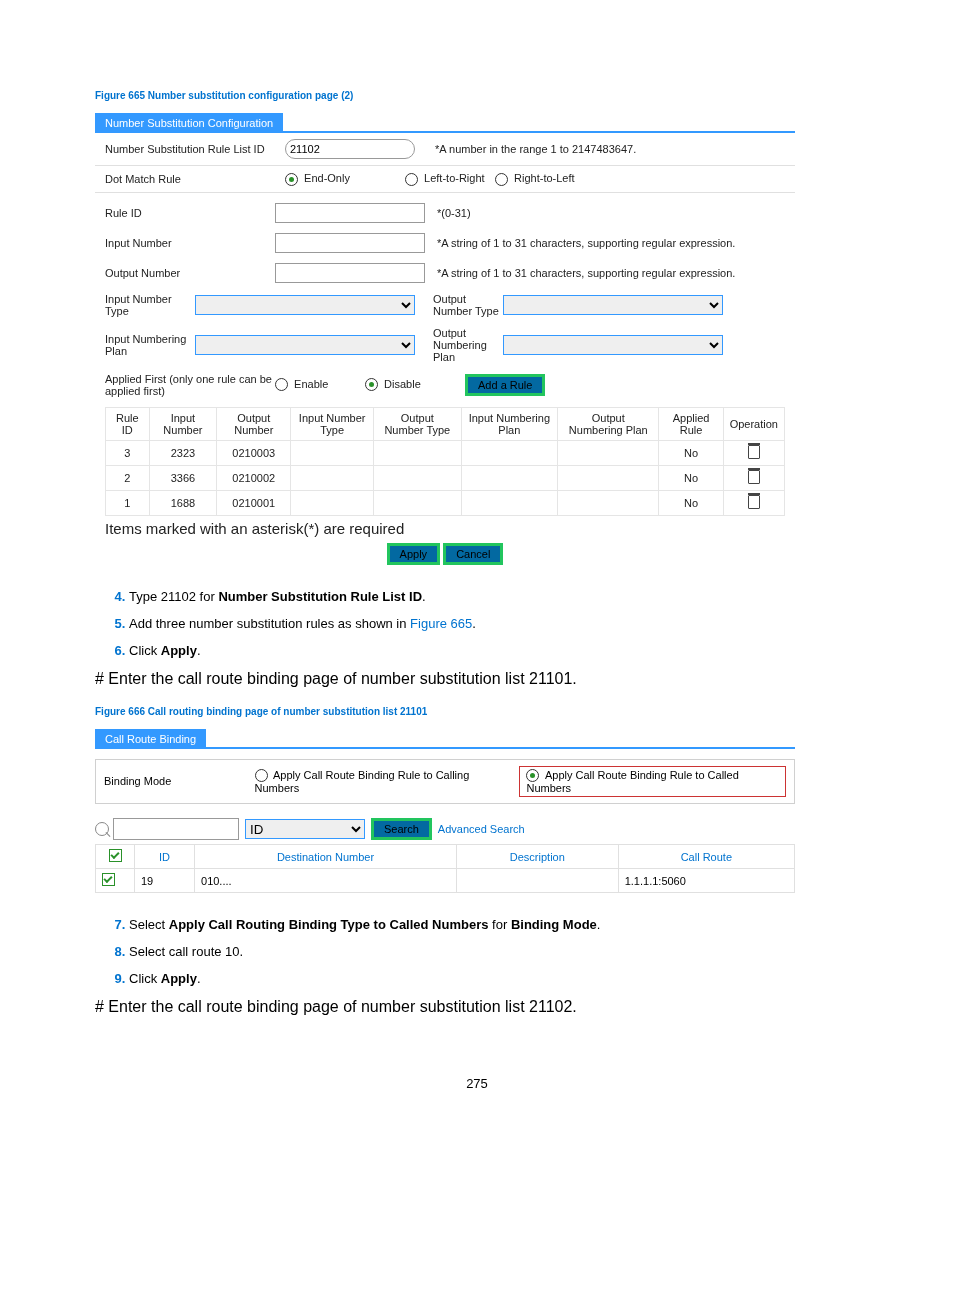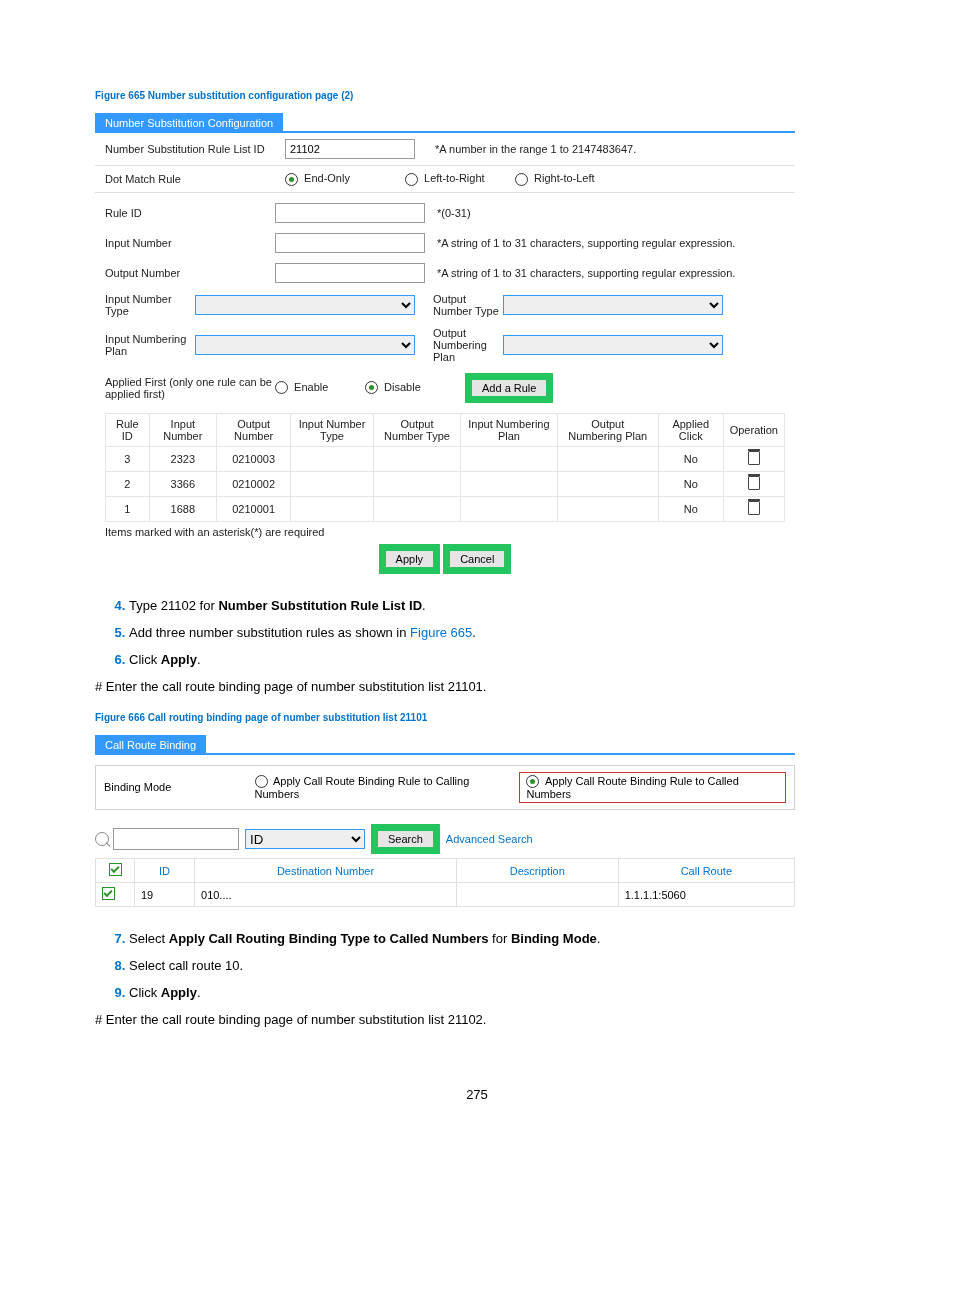--- a/index.html
+++ b/index.html
@@ -78,22 +78,22 @@
     border-radius: 50%;
     top: 3px; left: 3px;
   }
   .rule-panel {
     margin: 4px 10px 0 10px;
     padding-top: 6px;
   }
   .flex { display: flex; align-items: center; }
 
   .ss-btn {
-    border: 7px solid #22c55e;
-    background: #e5e5e5;
+    border: 3px solid #22c55e;
+    background: #0369a1;
     font-size: 11px;
     padding: 2px 10px;
   }
 
   .rules-table {
     border: 1px solid #c33;
     border-collapse: collapse;
     margin: 10px 10px 4px 10px;
     width: 680px;
     font-size: 11px;
@@ -112,28 +112,28 @@
     position: relative;
   }
   .trash-icon::before {
     content: "";
     position: absolute;
     top: -3px; left: -1px;
     width: 12px; height: 2px;
     background: #444;
   }
 
-  .note { font-size: 11px; margin: 4px 0 2px 10px; }
+  .note { font-size: 15px; margin: 4px 0 2px 10px; }
   .btnrow { text-align: center; margin: 6px 0 20px 0; }
 
   
   ol.steps { margin: 24px 0 10px 0; padding-left: 34px; }
   ol.steps > li { margin-bottom: 12px; font-size: 13px; }
   ol.steps > li::marker { color: #0073cf; font-weight: bold; }
-  .para { font-size: 13px; margin: 10px 0 18px 0; }
+  .para { font-size: 16px; margin: 10px 0 18px 0; }
 
   
   .ss666 { width: 700px; font-size: 11px; }
   .ss666 .modebox {
     border: 1px solid #d0d0d0;
     padding: 6px 8px;
     display: flex;
     align-items: center;
     margin-top: 10px;
   }
@@ -181,31 +181,31 @@
   <div class="fig-caption">Figure 665 Number substitution configuration page (2)</div>
 
   <div class="ss665">
     <div>
       <span class="ss-titlebar">Number Substitution Configuration</span>
       <div class="ss-rule"></div>
     </div>
 
     <div class="row">
       <span class="lab1">Number Substitution Rule List ID</span>
-      <input type="text" style="width: 120px;" value="21102">
+      <input type="text" style="width: 120px; border-radius: 10px;" value="21102">
       <span class="hint" style="margin-left:20px">*A number in the range 1 to 2147483647.</span>
     </div>
 
     <div class="row">
       <span class="lab1">Dot Match Rule</span>
       <span style="width:120px">
         <span class="radio-dot sel"></span>
         <span>End-Only</span>
       </span>
-      <span style="width:110px">
+      <span style="width:90px">
         <span class="radio-dot"></span>
         <span>Left-to-Right</span>
       </span>
       <span>
         <span class="radio-dot"></span>
         <span>Right-to-Left</span>
       </span>
     </div>
 
     <div class="rule-panel">
@@ -253,21 +253,21 @@
     <table class="rules-table">
       <thead>
         <tr>
           <th>Rule ID</th>
           <th>Input Number</th>
           <th>Output Number</th>
           <th>Input Number Type</th>
           <th>Output Number Type</th>
           <th>Input Numbering Plan</th>
           <th>Output Numbering Plan</th>
-          <th>Applied Click</th>
+          <th>Applied Rule</th>
           <th>Operation</th>
         </tr>
       </thead>
       <tbody>
         <tr>
           <td>3</td>
           <td>2323</td>
           <td>0210003</td>
           <td></td>
             <td></td>

